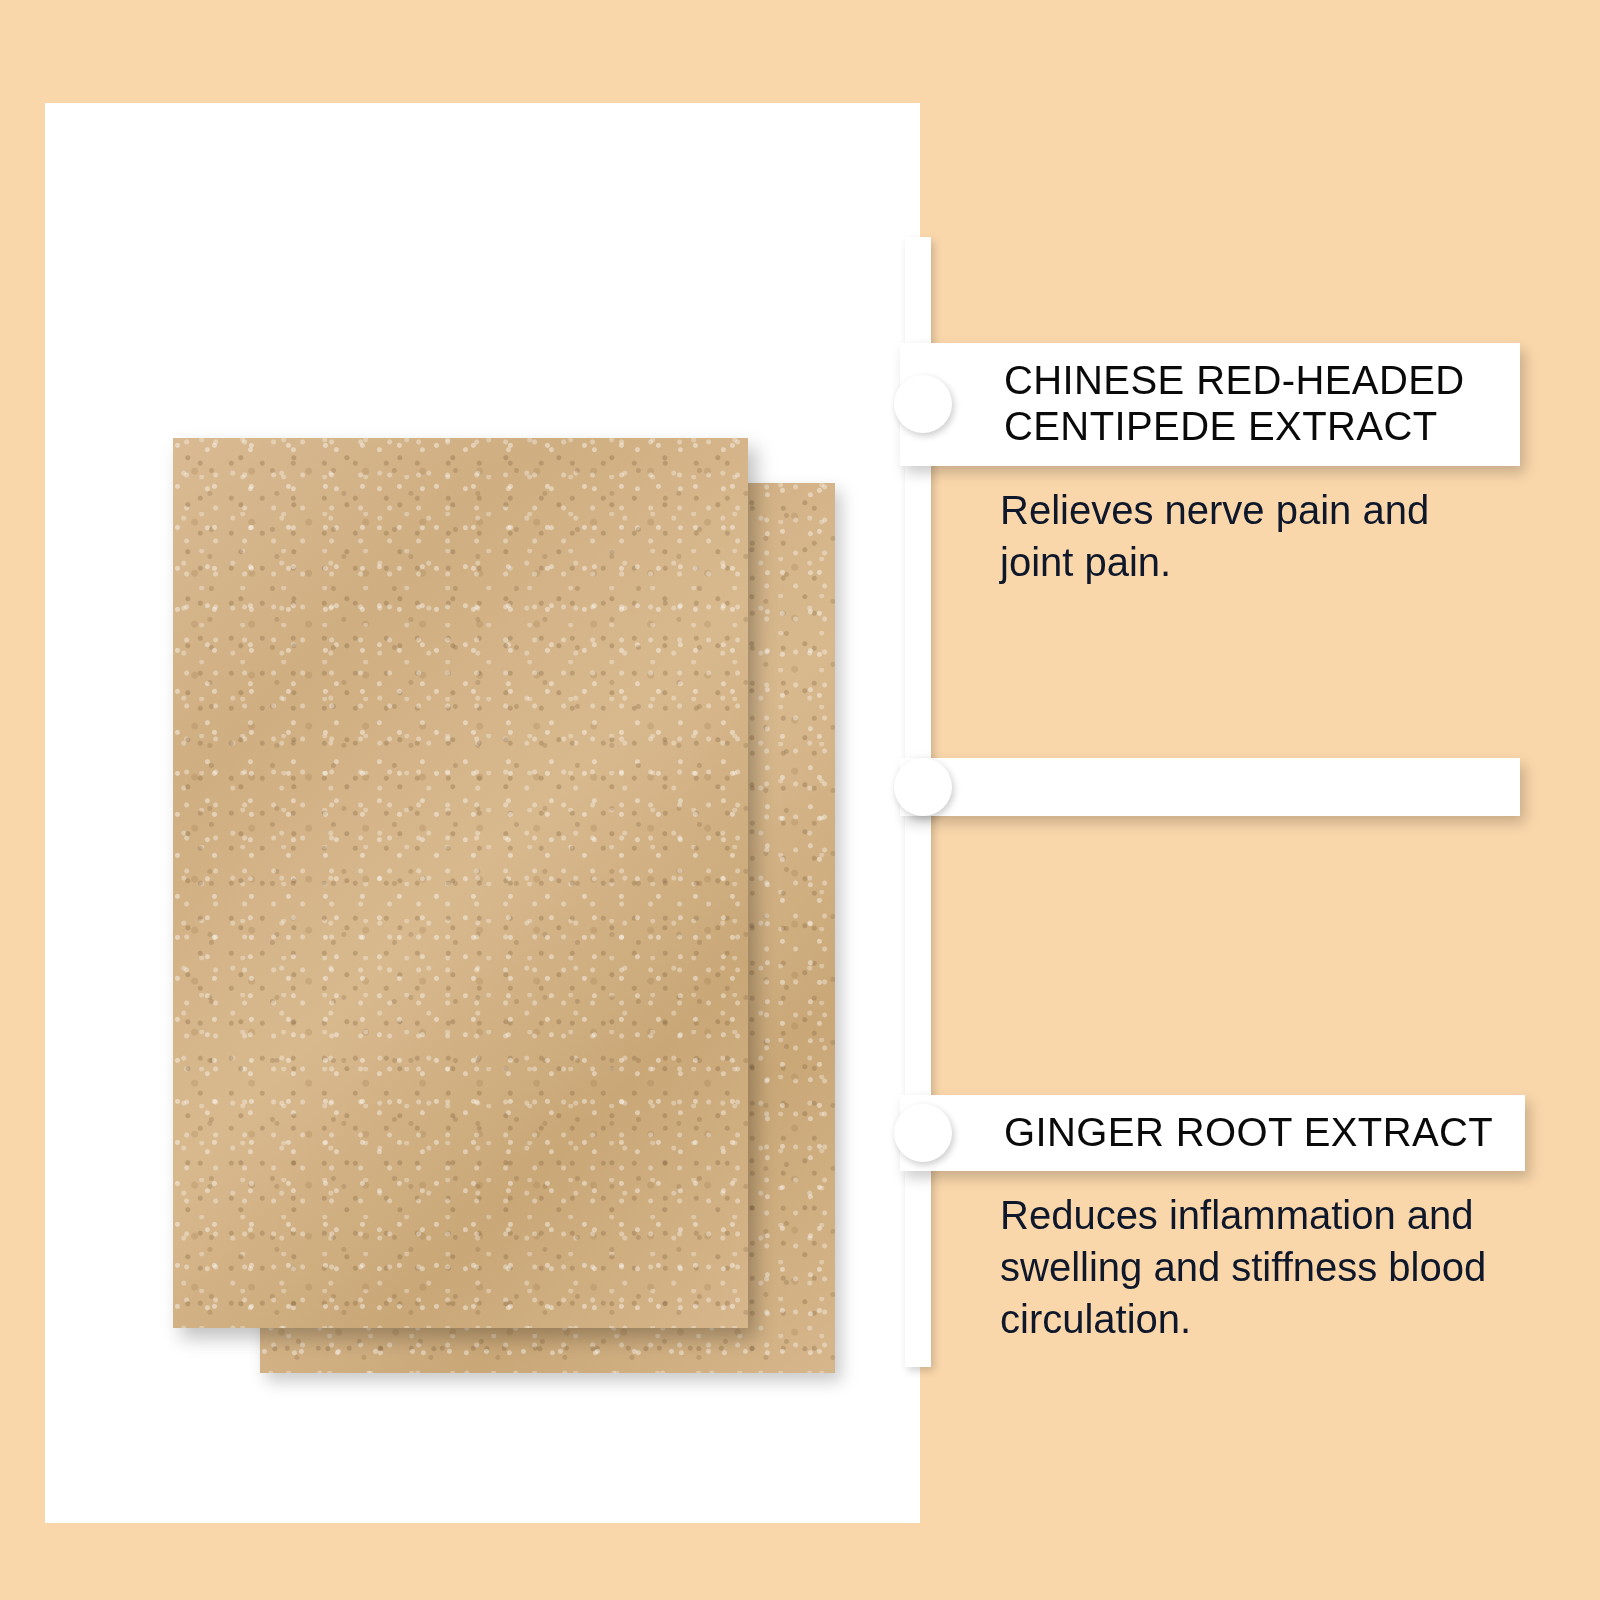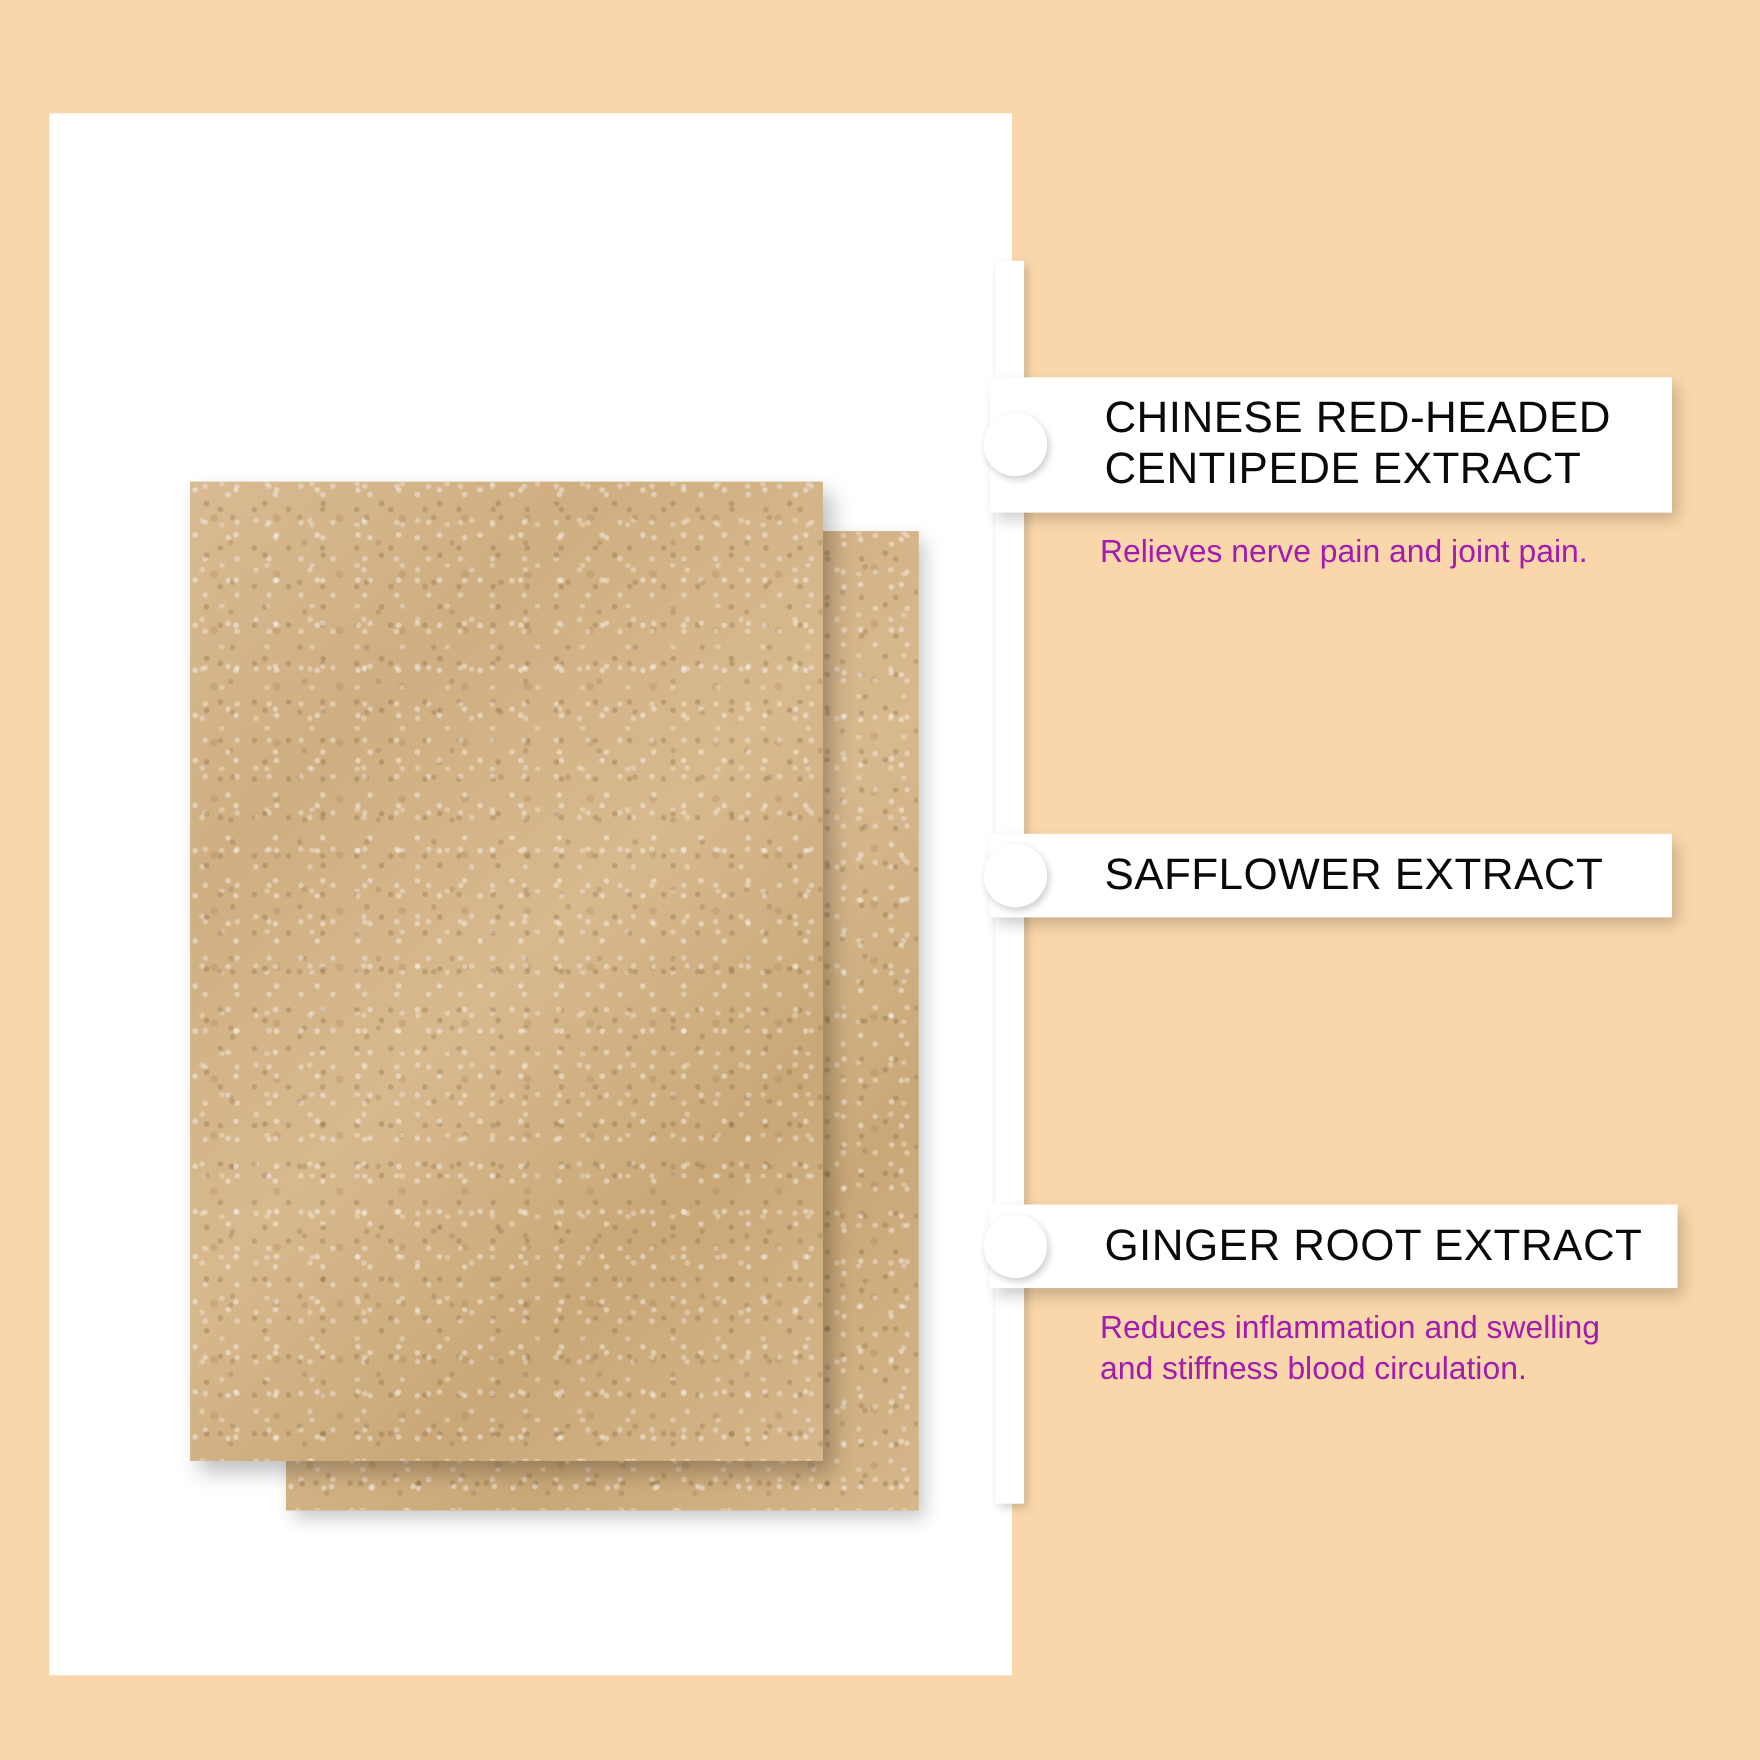--- a/index.html
+++ b/index.html
@@ -107,23 +107,23 @@
     width: 58px;
     height: 58px;
     border-radius: 50%;
     background: #ffffff;
     box-shadow: 2px 3px 7px rgba(0,0,0,0.20);
   }
   .feature-body {
     margin-top: 18px;
     padding-left: 100px;
     padding-right: 24px;
-    font-size: 29px;
+    font-size: 40px;
     line-height: 1.30;
-    color: #a21caf;
+    color: #0f172a;
   }
 
   #feature-0 { top: 330px; width: 620px; }
   #feature-1 { top: 745px; width: 620px; }
   #feature-2 { top: 1082px; width: 625px; }
 </style>
 </head>
 <body>
 
 <div class="canvas">
@@ -139,21 +139,20 @@
     <div class="feature-title">
       <div class="bullet-dot"></div>
       <span>CHINESE RED-HEADED CENTIPEDE EXTRACT</span>
     </div>
     <div class="feature-body">Relieves nerve pain and joint pain.</div>
   </div>
 
   <div class="feature" id="feature-1">
     <div class="feature-title">
       <div class="bullet-dot"></div>
-      <span>SAFFLOWER EXTRACT</span>
     </div>
   </div>
 
   <div class="feature" id="feature-2">
     <div class="feature-title">
       <div class="bullet-dot"></div>
       <span>GINGER ROOT EXTRACT</span>
     </div>
     <div class="feature-body">Reduces inflammation and swelling and stiffness blood circulation.</div>
   </div>

